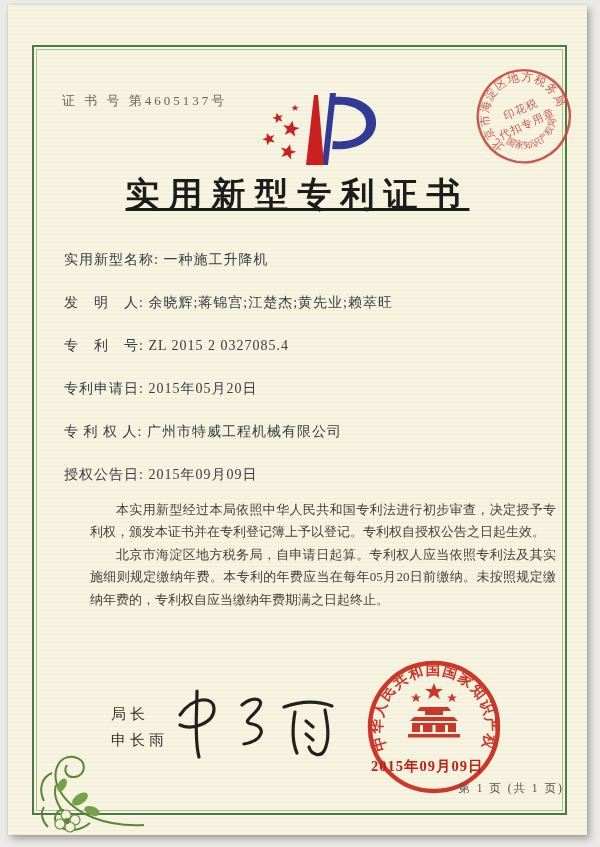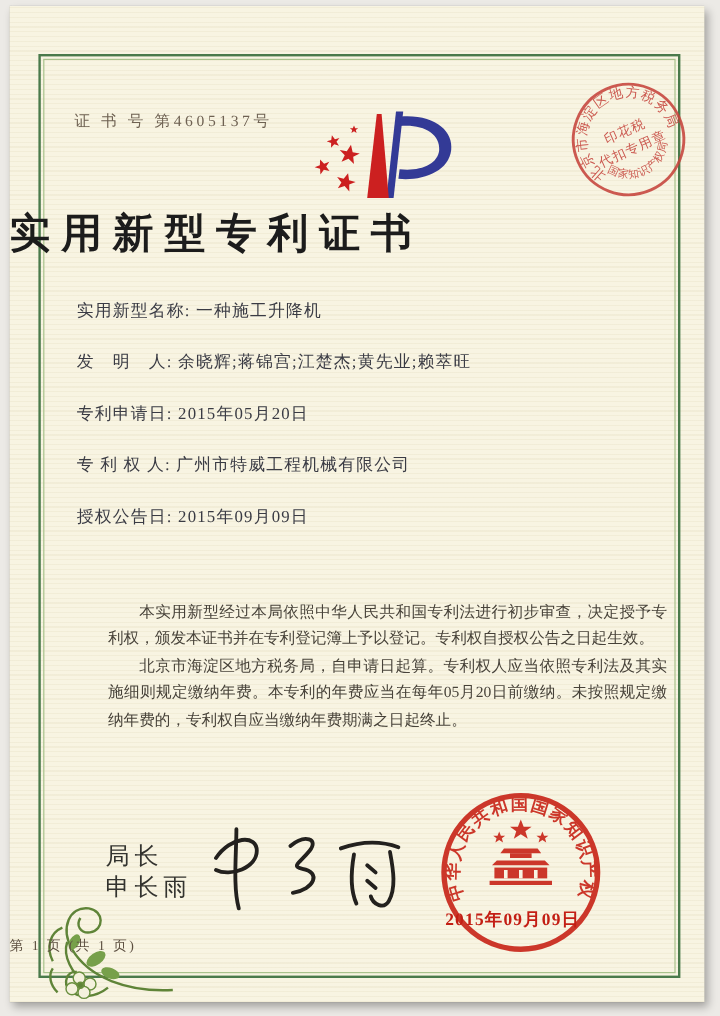--- a/index.html
+++ b/index.html
@@ -28,53 +28,53 @@
     left: 2px; top: 2px; right: 2px; bottom: 2px;
     border: 1px solid #a9c28c;
   }
   .cert-no {
     position: absolute; left: 54px; top: 87px;
     font-size: 13px; letter-spacing: 3px; color: #6e6152;
   }
   .logo { position: absolute; left: 236px; top: 82px; }
   .title {
     position: absolute; left: 0; top: 167px; width: 100%;
-    text-align: left; font-size: 34px; font-weight: bold;
-    letter-spacing: 9px; color: #1c1c1c;
+    text-align: center; font-size: 34px; font-weight: bold;
+    letter-spacing: 9px; color: #1c1c1c; text-decoration: underline;
   }
   .fields {
     position: absolute; left: 56px; top: 248px; right: 50px;
     display: flex; flex-direction: column; gap: 29px;
     font-size: 14px; color: #3a3b44; letter-spacing: 1px;
   }
   .field-row { line-height: 14px; white-space: nowrap; }
   .field-label { color: #3a3b44; }
   .body-text {
     position: absolute; left: 56px; top: 494px; width: 492px;
     font-size: 13px; line-height: 1.73; color: #474239;
     text-align: justify;
   }
   .body-text p { text-indent: 2em; margin-left: 26px; }
   .sig-block {
-    position: absolute; left: 80px; top: 696px;
-    font-size: 20px; color: #33332f; letter-spacing: 4px; line-height: 26px;
+    position: absolute; left: 103px; top: 696px;
+    font-size: 15px; color: #33332f; letter-spacing: 4px; line-height: 26px;
     font-family: "Liberation Sans", sans-serif;
   }
   .signature-svg { position: absolute; left: 148px; top: 676px; }
   .seal-svg { position: absolute; left: 346px; top: 646px; }
   .seal-date {
     position: absolute; left: 363px; top: 752px;
     font-size: 14.5px; font-weight: bold; color: #c31e14;
     letter-spacing: 1px; white-space: nowrap;
   }
   .tax-stamp-svg { position: absolute; left: 452px; top: 48px; }
   .ornament-svg { position: absolute; left: 24px; top: 736px; }
   .footer {
     position: absolute; left: 0; top: 776px; width: 96%;
-    text-align: left; font-size: 11.5px; color: #5c4f40; letter-spacing: 2px;
+    text-align: right; font-size: 11.5px; color: #5c4f40; letter-spacing: 2px;
   }
   .seal-ring-text { font-size: 14.5px; letter-spacing: 1.5px; font-weight: bold; }
   .stamp-top-text { font-size: 11.5px; letter-spacing: 1px; }
   .stamp-bottom-text { font-size: 9px; letter-spacing: 0.5px; }
   .stamp-center { font-size: 11px; letter-spacing: 1px; }
 </style>
 </head>
 <body>
 
 <div class="paper">
@@ -119,20 +119,24 @@
   <div class="title">实用新型专利证书</div>
 
   <div class="fields">
     <div class="field-row">
       <span class="field-label">实用新型名称:</span>
       <span>一种施工升降机</span>
     </div>
     <div class="field-row">
       <span class="field-label">发　明　人:</span>
       <span>余晓辉;蒋锦宫;江楚杰;黄先业;赖萃旺</span>
+    </div>
+    <div class="field-row">
+      <span class="field-label">专　利　号:</span>
+      <span>ZL 2015 2 0327085.4</span>
     </div>
     <div class="field-row">
       <span class="field-label">专利申请日:</span>
       <span>2015年05月20日</span>
     </div>
     <div class="field-row">
       <span class="field-label">专 利 权 人:</span>
       <span>广州市特威工程机械有限公司</span>
     </div>
     <div class="field-row">

